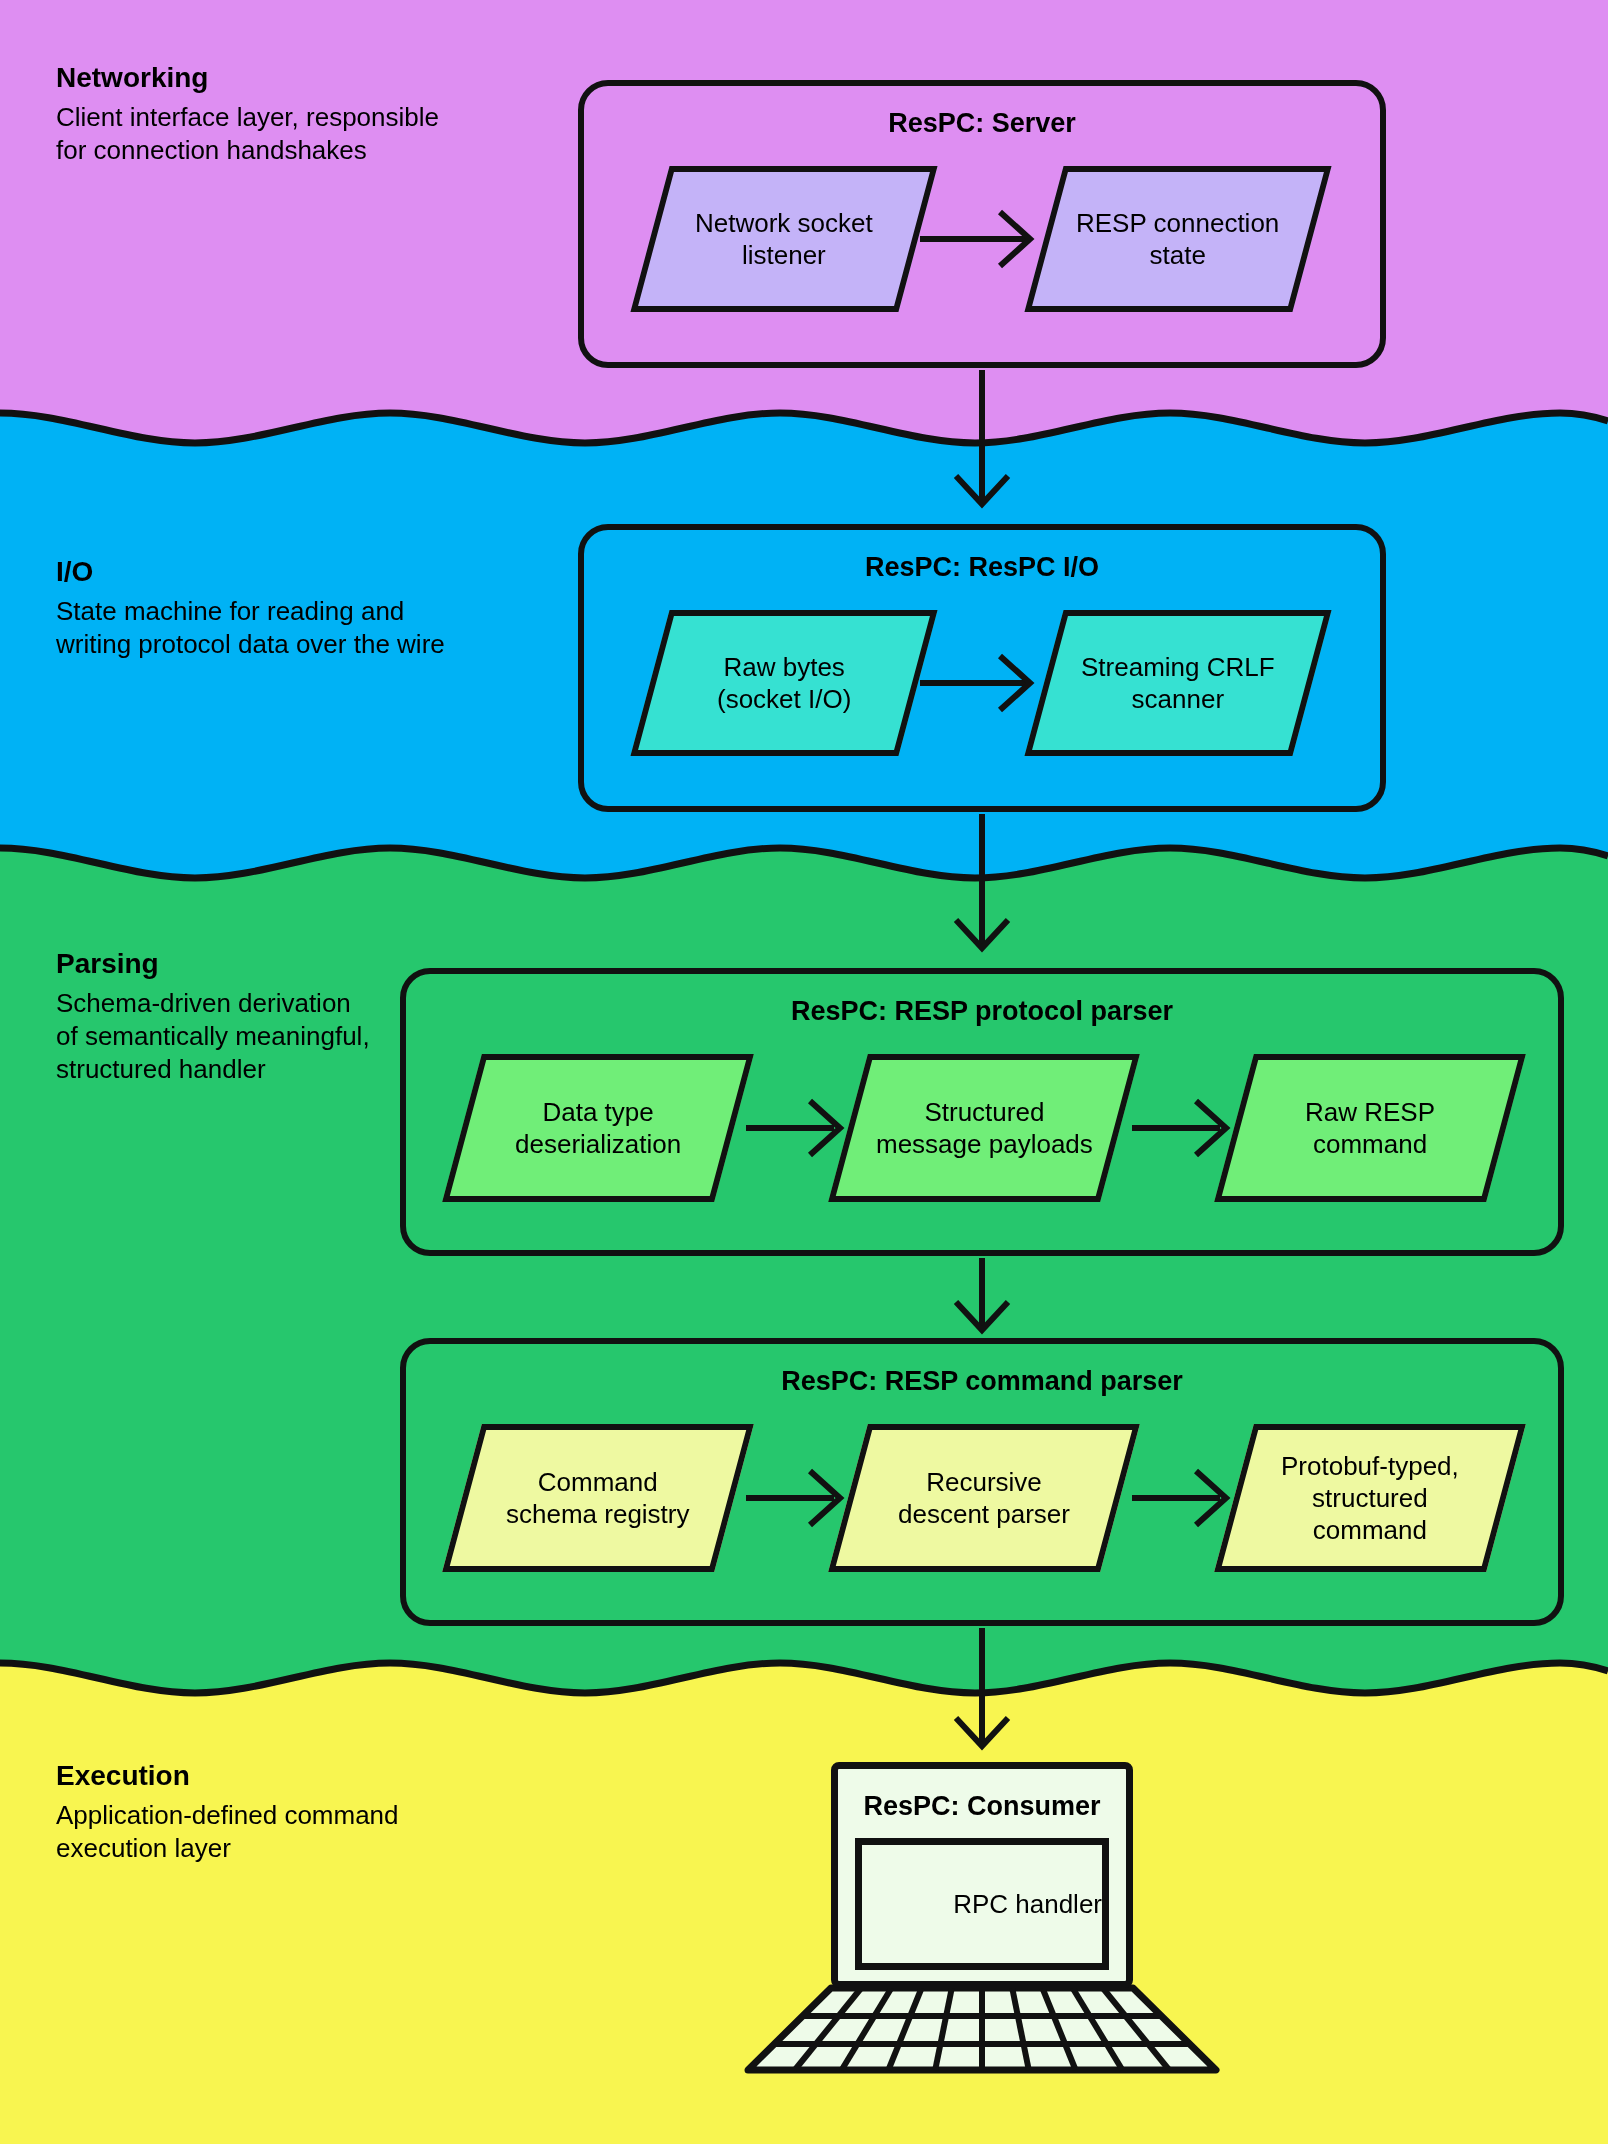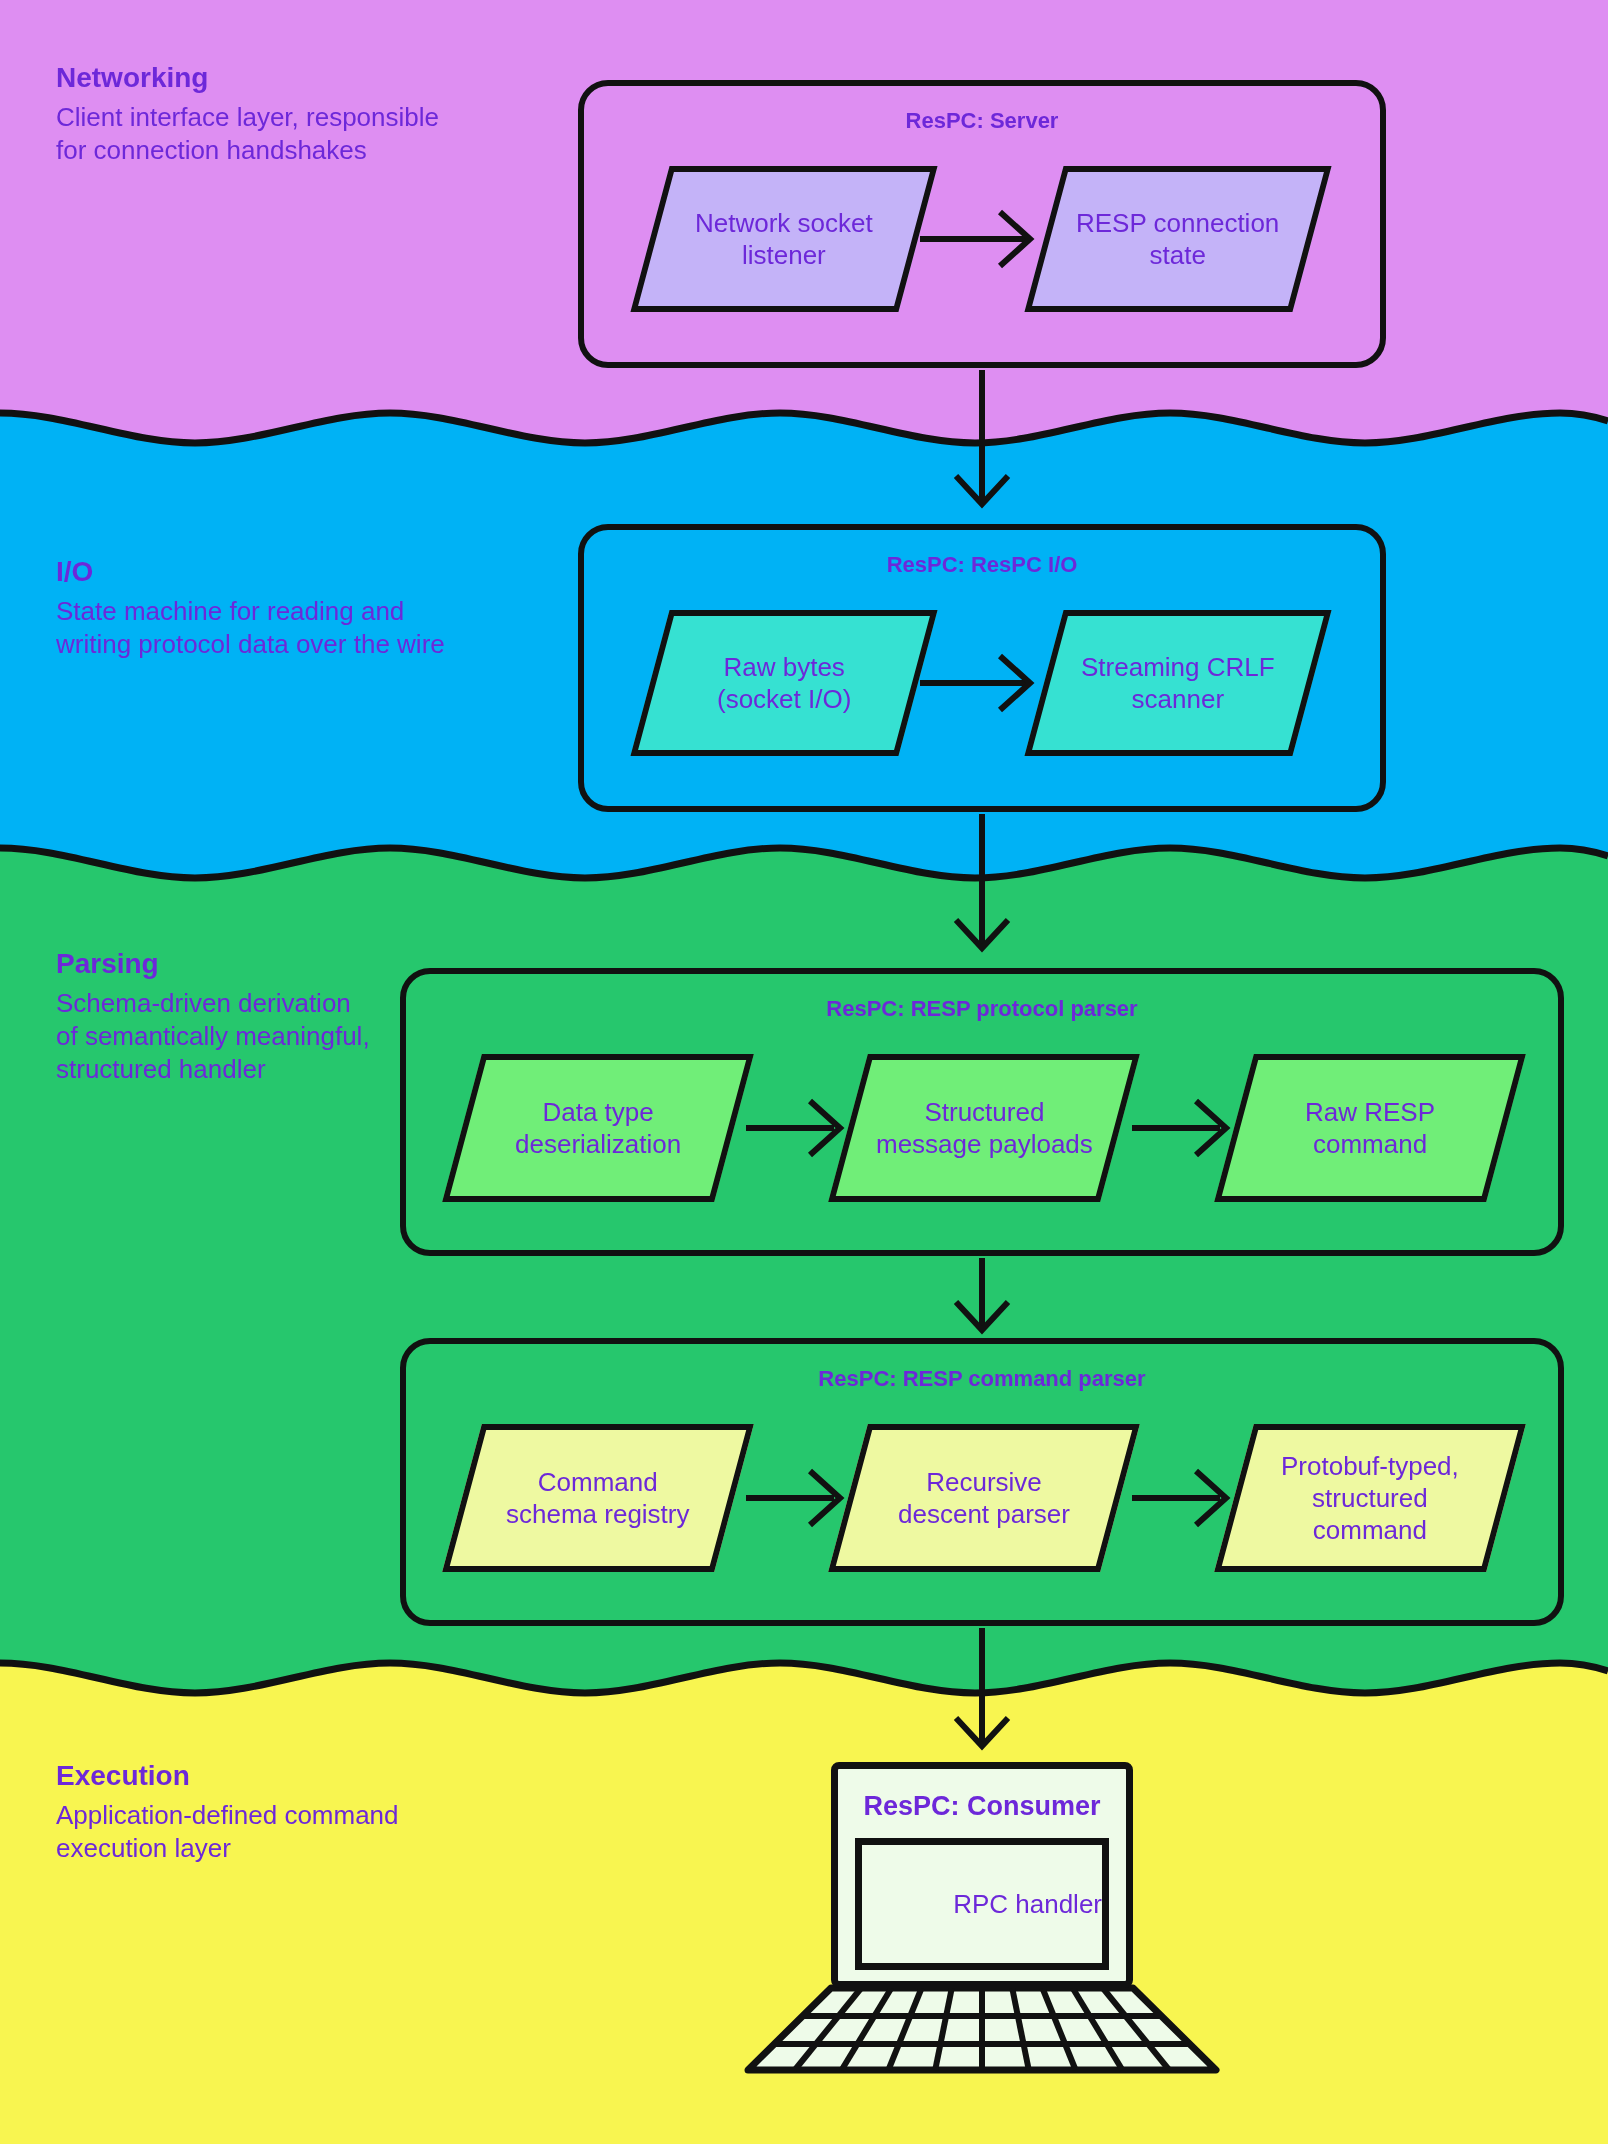--- a/index.html
+++ b/index.html
@@ -1,26 +1,26 @@
 <!DOCTYPE html>
 <html><head>
 <meta charset="utf-8">
 <style>
   html,body{margin:0;padding:0;background:#fff;}
   #canvas{
     position:relative;width:1608px;height:2144px;overflow:hidden;
-    font-family:"Liberation Sans", sans-serif;color:#6d28d9;
+    font-family:"Liberation Sans", sans-serif;color:#000000;
   }
   .band{position:absolute;left:0;width:1608px;z-index:0;}
   .wave{position:absolute;left:0;width:1608px;height:90px;z-index:1;}
   .layer-label{position:absolute;left:56px;width:480px;z-index:2;}
   .layer-label .ttl{font-size:28px;font-weight:700;line-height:32px;margin-bottom:7px;}
   .layer-label .dsc{font-size:26px;font-weight:400;line-height:33px;white-space:pre-line;}
   .group-box{position:absolute;border:6px solid #111;border-radius:30px;box-sizing:border-box;z-index:2;background:transparent;}
-  .group-title{position:absolute;top:22px;left:0;right:0;text-align:center;font-size:22px;font-weight:700;}
+  .group-title{position:absolute;top:22px;left:0;right:0;text-align:center;font-size:27px;font-weight:700;}
   .node{position:absolute;border:6px solid #111;box-sizing:border-box;transform:skewX(-15deg);
         display:flex;align-items:center;justify-content:center;z-index:2;}
   .node>span{transform:skewX(15deg);font-size:26px;line-height:32px;text-align:center;white-space:pre-line;}
   #arrow-overlay{position:absolute;left:0;top:0;z-index:3;pointer-events:none;}
   .laptop-screen{position:absolute;left:831px;top:1762px;width:302px;height:226px;
                  border:7px solid #111;border-radius:8px;box-sizing:border-box;z-index:3;}
   .laptop-title{position:absolute;top:22px;left:0;right:0;text-align:center;font-size:27px;font-weight:700;}
   .laptop-inner{position:absolute;left:17px;top:69px;width:254px;height:132px;border:7px solid #111;
                 box-sizing:border-box;display:flex;align-items:center;justify-content:flex-end;}
   .laptop-inner>span{font-size:26px;text-align:center;}

